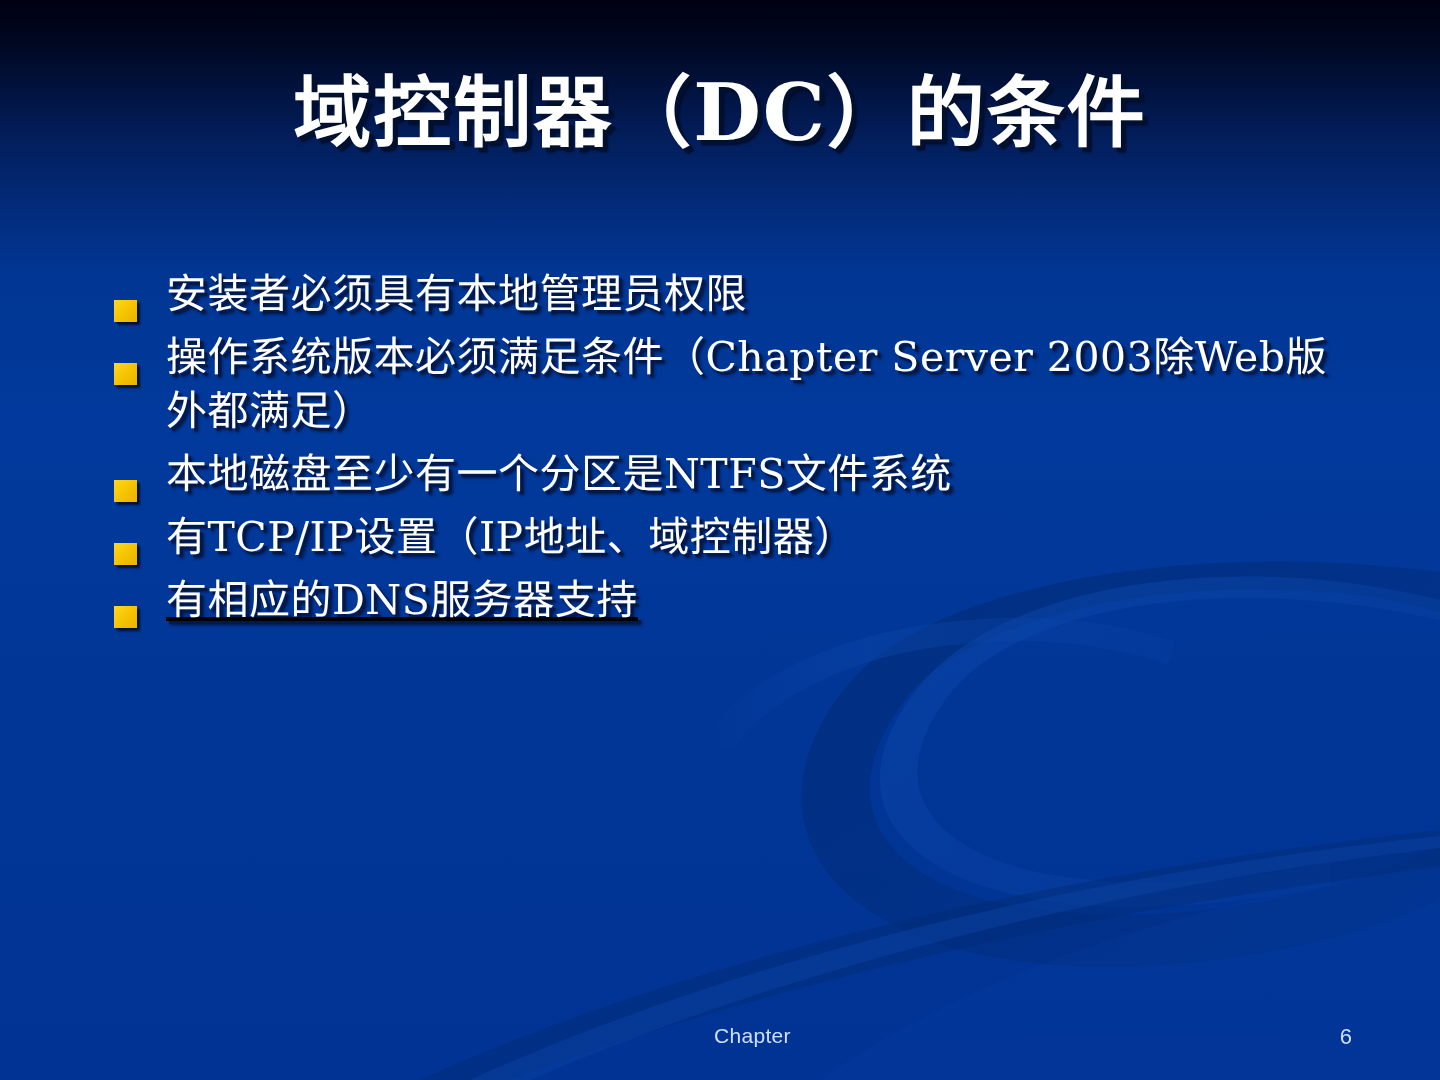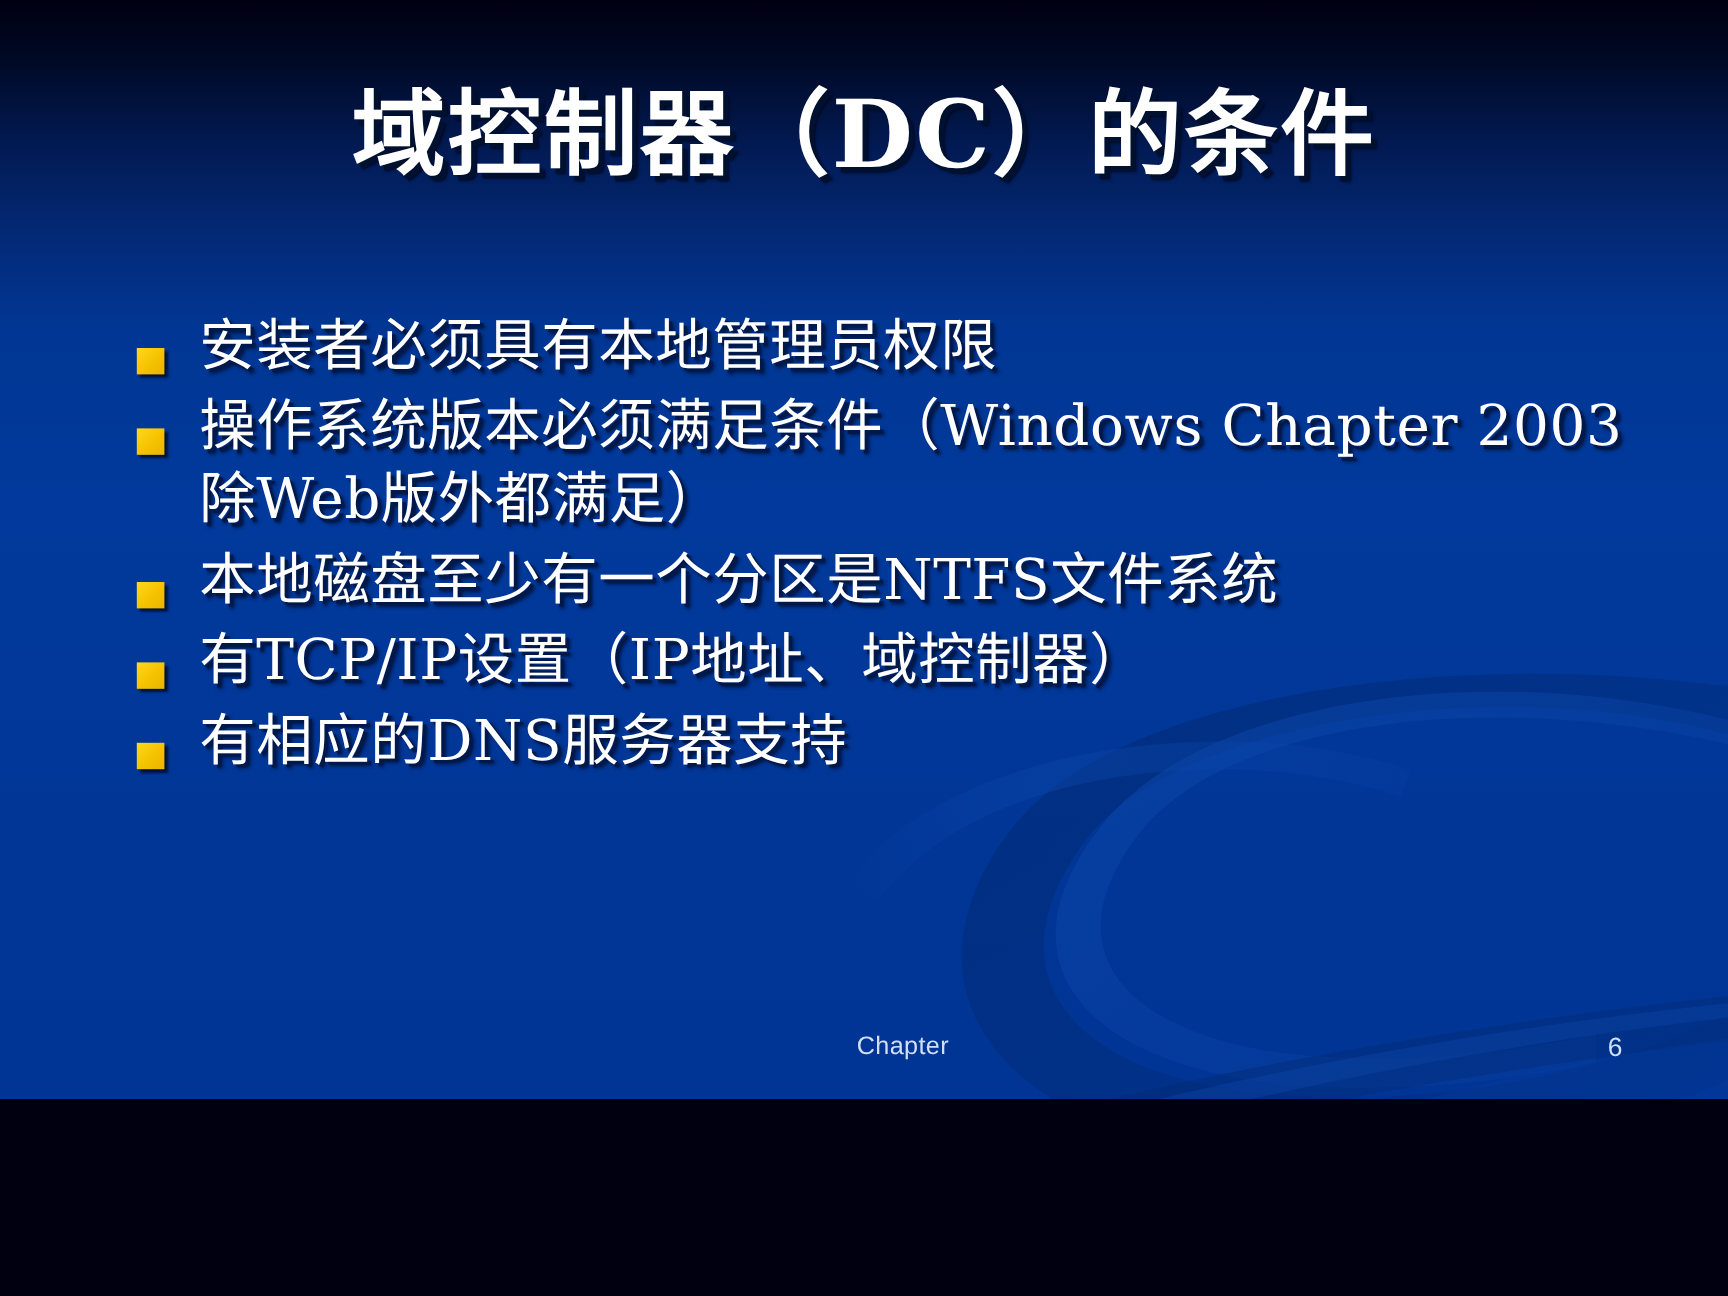--- a/index.html
+++ b/index.html
@@ -6,21 +6,21 @@
   html, body {
     margin: 0;
     padding: 0;
     background: #000010;
   }
   *, *::before, *::after { box-sizing: border-box; }
 
   .slide {
     position: relative;
     width: 1440px;
-    height: 916px;
+    height: 1080px;
     overflow: hidden;
     
     background:
       linear-gradient(to bottom,
         #000012 0px,
         #000720 40px,
         #021a52 120px,
         #032a78 200px,
         #013693 270px,
         #013a9c 420px,
@@ -77,36 +77,37 @@
     left: 10px;
     top: 32px;
     width: 23px;
     height: 22px;
     background: linear-gradient(135deg, #ffd81e 0%, #f5c200 55%, #e8b400 100%);
     box-shadow: 3px 3px 2px rgba(0,5,25,.75);
   }
   .bullet-text {
     display: block;
     font-family: "DejaVu Serif", "Liberation Serif", serif;
-    font-size: 47px;
+    font-size: 41px;
     line-height: 1.30;
     color: #ffffff;
     text-shadow:
        3px 3px 0 #00194a,
        4px 4px 3px rgba(0,8,35,.75);
     letter-spacing: 0.5px;
     word-break: break-word;
+    margin-top: 10px;
   }
 
   
   .row-0 { margin-top: 0px; }
   .row-1 { margin-top: 4px; }
   .row-2 { margin-top: 4px; }
   .row-3 { margin-top: 2px; }
-  .row-4 { margin-top: 4px; }
+  .row-4 { margin-top: 4px; text-decoration: underline; }
   .row-5 { margin-top: 4px; }
 
   
   .footer {
     position: absolute;
     left: 0;
     bottom: 22px;
     width: 1440px;
     height: 34px;
   }
@@ -170,21 +171,21 @@
 
   <div class="body-area">
 
     <div class="bullet-row row-0">
       <span class="bullet-marker"></span>
       <span class="bullet-text">安装者必须具有本地管理员权限</span>
     </div>
 
     <div class="bullet-row row-1">
       <span class="bullet-marker"></span>
-      <span class="bullet-text">操作系统版本必须满足条件（Windows Chapter 2003除Web版外都满足）</span>
+      <span class="bullet-text">操作系统版本必须满足条件（Chapter Server 2003除Web版外都满足）</span>
     </div>
 
     <div class="bullet-row row-2">
       <span class="bullet-marker"></span>
       <span class="bullet-text">本地磁盘至少有一个分区是NTFS文件系统</span>
     </div>
 
     <div class="bullet-row row-3">
       <span class="bullet-marker"></span>
       <span class="bullet-text">有TCP/IP设置（IP地址、域控制器）</span>

